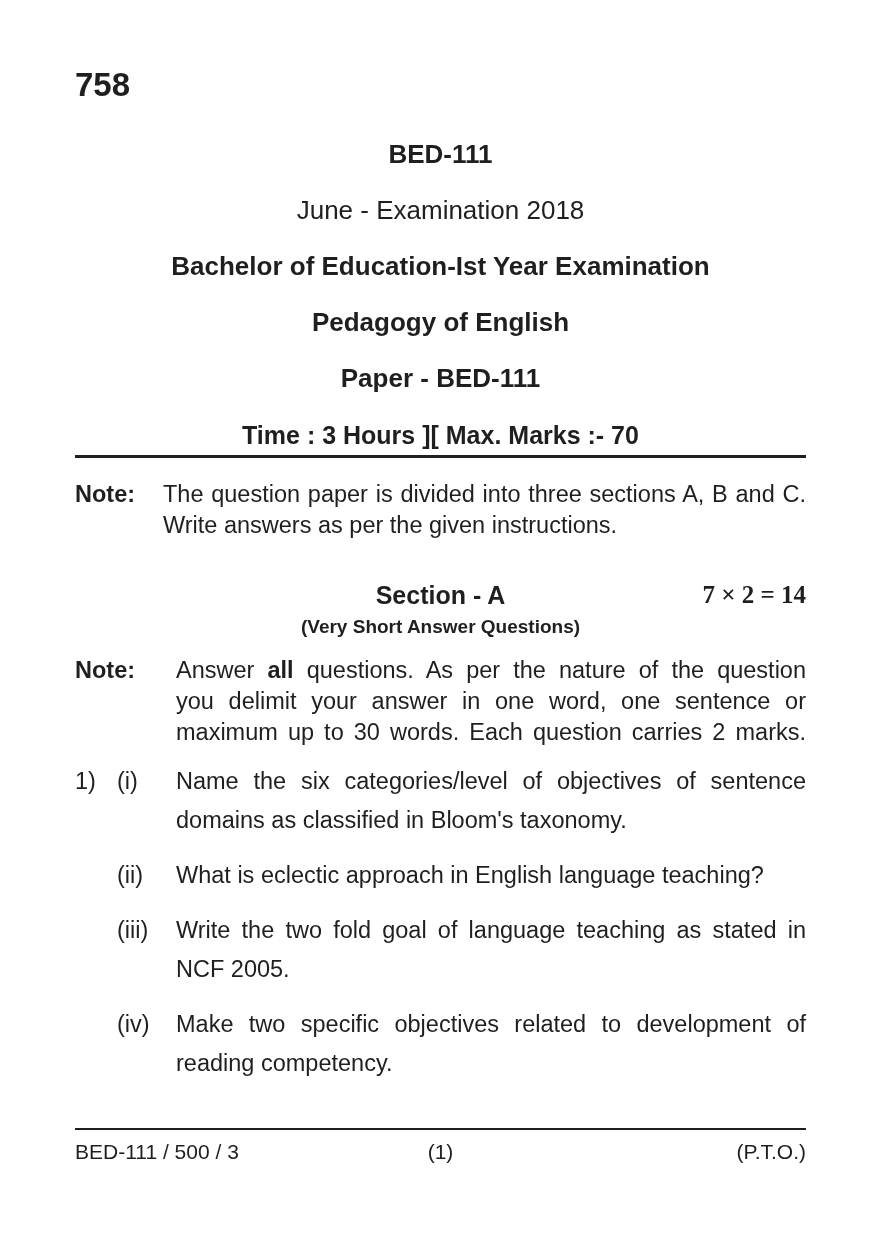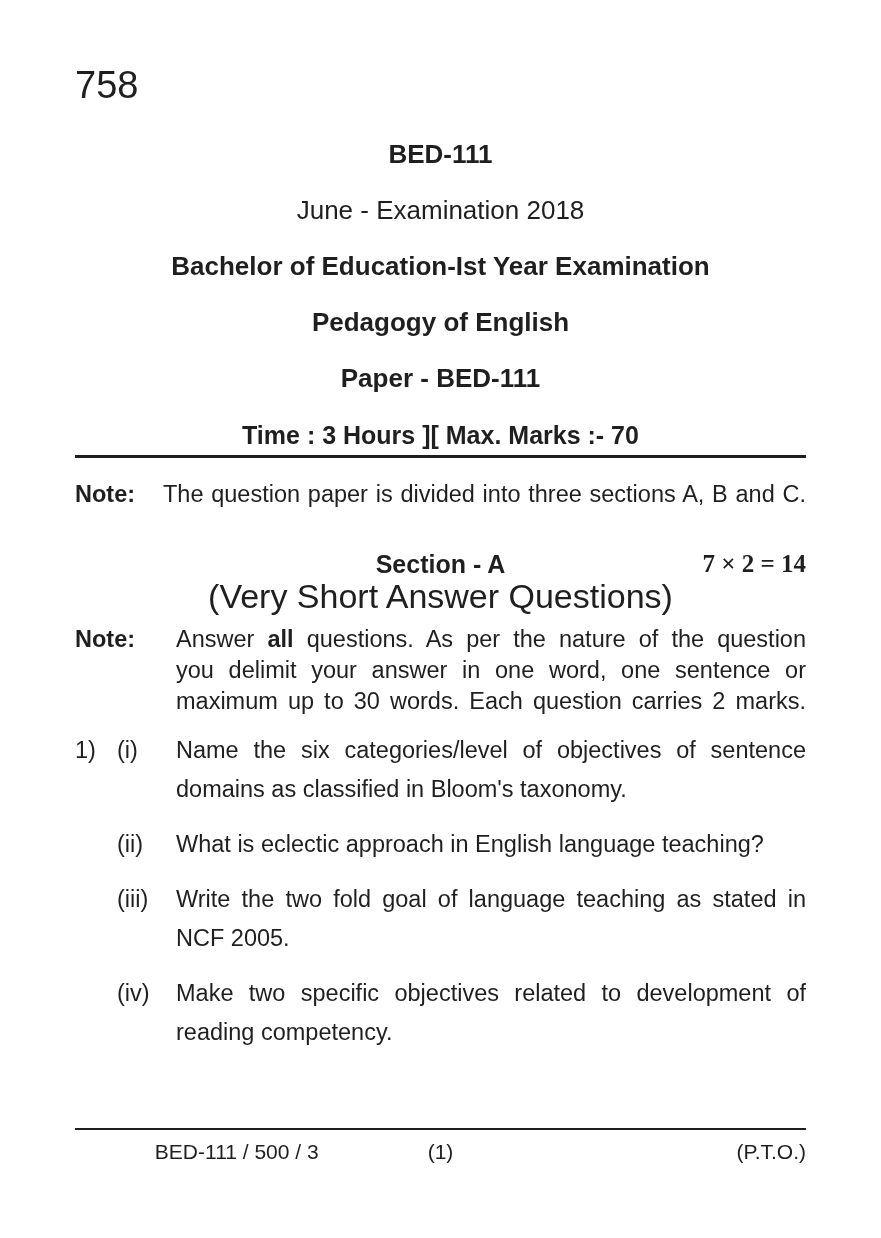--- a/index.html
+++ b/index.html
@@ -7,21 +7,21 @@
     width:881px; height:1238px;
     box-sizing:border-box;
     padding:70px 75px 0 75px;
     position:relative;
     background:#ffffff;
     color:#1f1f1f;
     font-family:"Liberation Sans","DejaVu Sans",sans-serif;
     overflow:hidden;
     margin:0 auto;
   }
-  .doc-serial { font-size:38px; line-height:30px; font-weight:400; }
+  .doc-serial { font-size:33px; line-height:30px; font-weight:700; }
 
   .exam-header { margin-top:26px; text-align:center; }
   .exam-header .h { font-size:26px; line-height:56px; font-weight:700; }
   .exam-header .h.reg { font-weight:400; }
 
   .meta-row {
     margin-top:14px; display:flex; justify-content:center;
     font-size:25px; font-weight:700; line-height:30px;
   }
   .rule-thick { height:3px; background:#1f1f1f; border:none; margin:5px 0 0 0; }
@@ -38,32 +38,32 @@
 
   .section-head {
     margin-top:39px; position:relative; text-align:center;
     font-size:25px; line-height:30px; font-weight:700;
   }
   .section-marks {
     position:absolute; right:0; top:0;
     font-family:"Liberation Serif","DejaVu Serif",serif;
     font-weight:700; font-size:25px; line-height:30px;
   }
-  .section-sub { margin-top:2px; text-align:center; font-size:34px; line-height:30px; font-weight:400; }
+  .section-sub { margin-top:2px; text-align:center; font-size:19px; line-height:30px; font-weight:700; }
 
   .q { display:flex; font-size:23.5px; line-height:39px; margin-top:16px; }
   .q.q-first { margin-top:14px; }
   .qnum  { flex:0 0 42px; }
   .qmark { flex:0 0 59px; }
   .qtext { flex:1 1 auto; min-width:0; }
 
   .page-footer { position:absolute; left:75px; right:75px; top:1128px; }
   .rule-thin { height:2px; background:#1f1f1f; border:none; margin:0; }
   .footer-row { margin-top:7px; display:flex; font-size:21px; line-height:30px; }
-  .fl { flex:1; text-align:right; }
+  .fl { flex:1; text-align:left; }
   .fc { flex:1; text-align:center; }
   .fr { flex:1; text-align:right; }
 
   b.inline-bold { font-weight:700; }
 </style>
 </head>
 <body>
 
 <div class="page">
 
@@ -81,20 +81,21 @@
     <span>Time : 3 Hours ]</span>
     <span>[ Max. Marks :- 70</span>
   </div>
 
   <div class="rule-thick"></div>
 
   <div class="note note-general">
     <div class="note-label">Note:</div>
     <div class="note-body">
       <div class="jline">The question paper is divided into three sections A, B and C.</div>
+      <div class="line">Write answers as per the given instructions.</div>
     </div>
   </div>
 
   <div class="section-head">
     <span>Section - A</span>
     <span class="section-marks">7 × 2 = 14</span>
   </div>
   <div class="section-sub">(Very Short Answer Questions)</div>
 
   <div class="note note-section">

